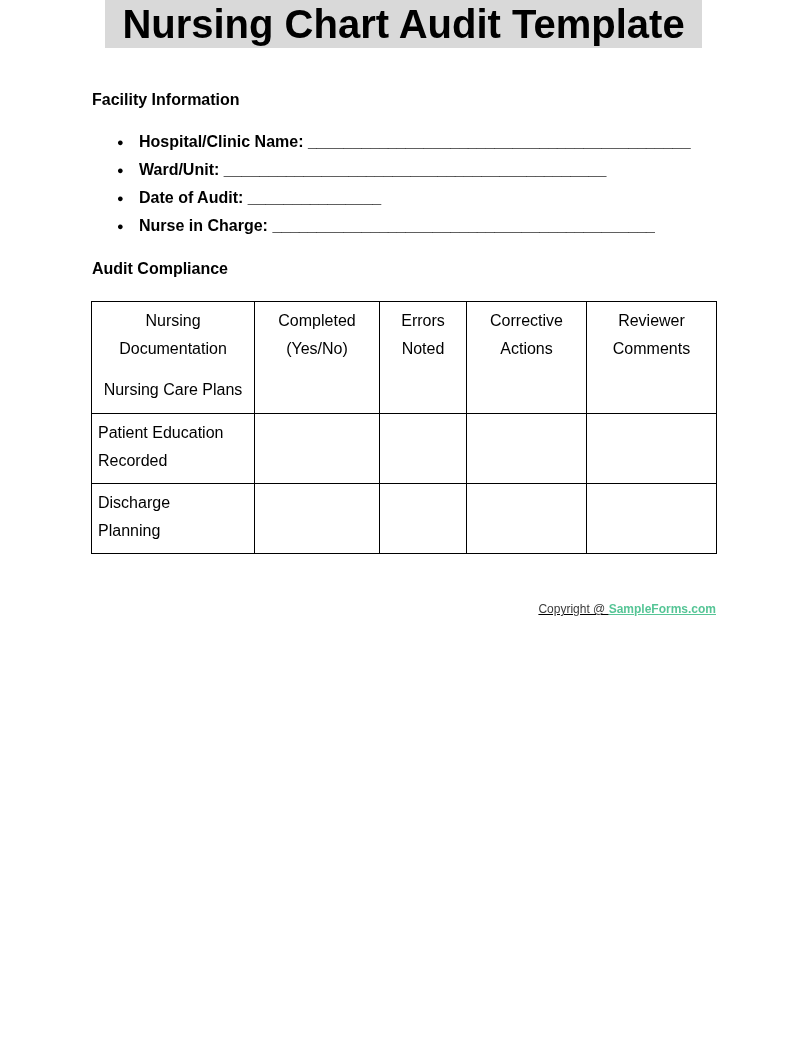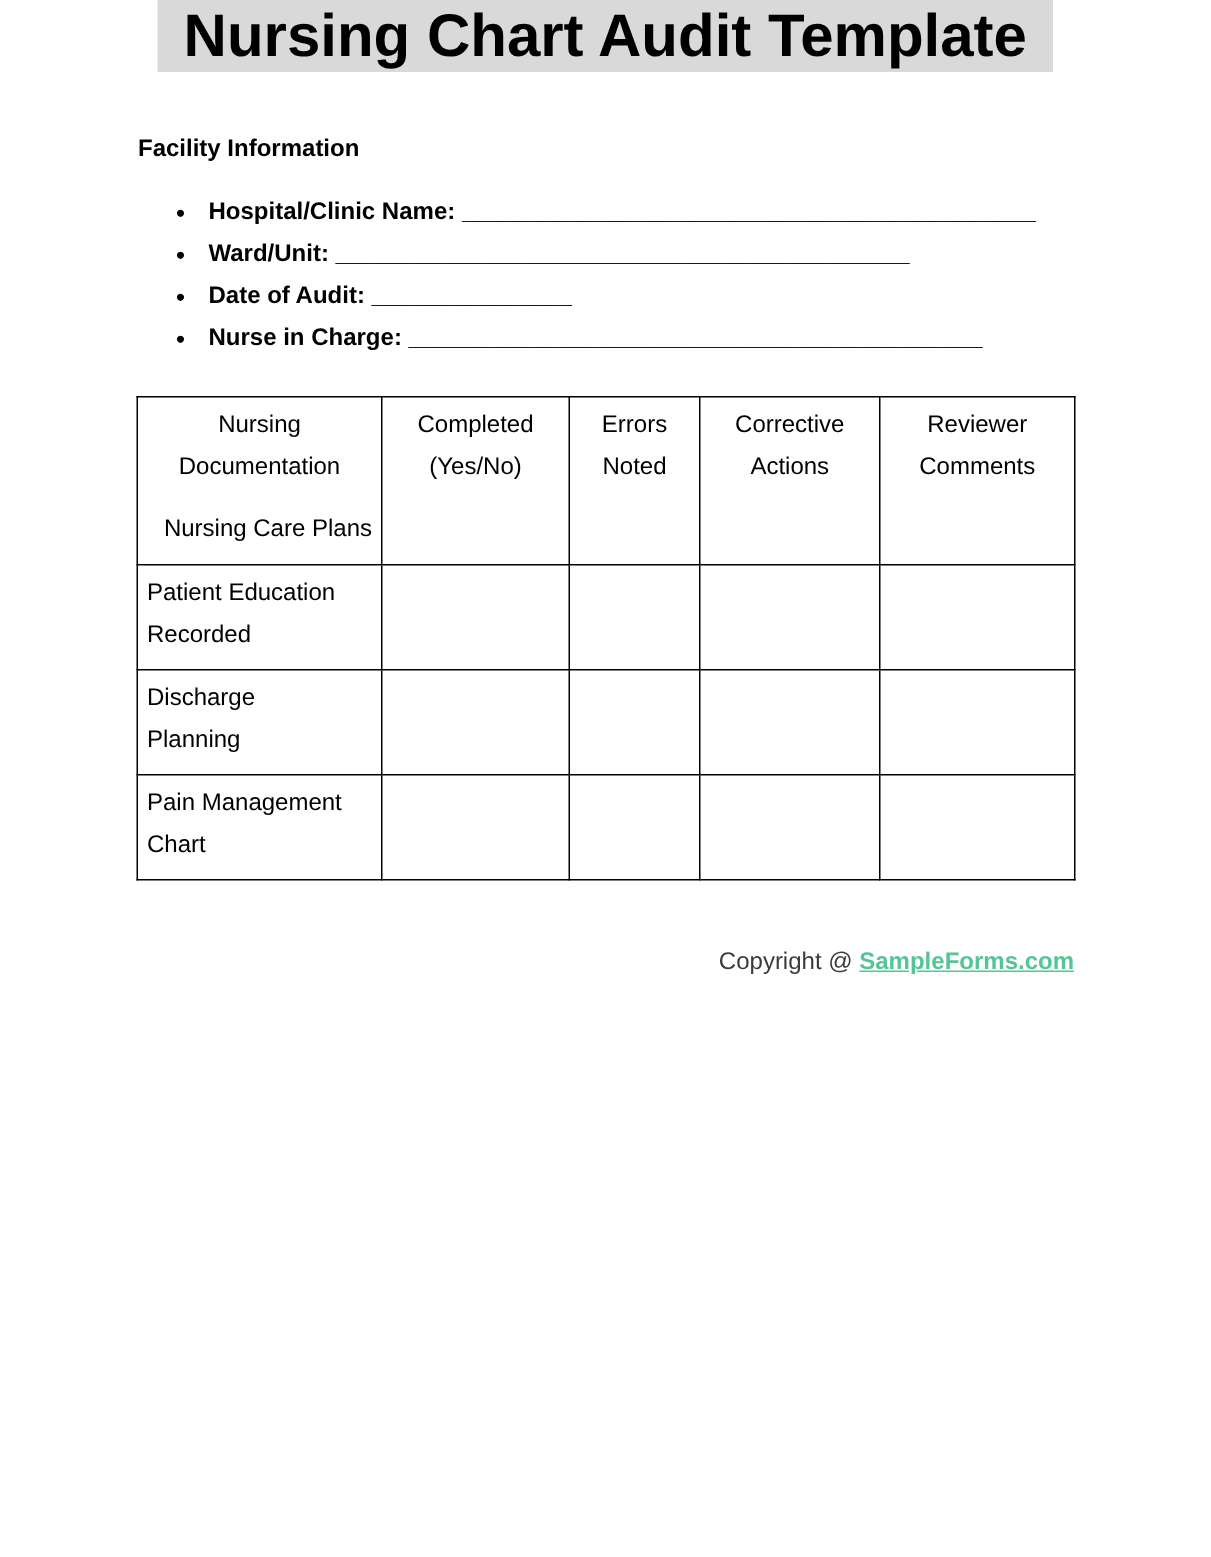--- a/index.html
+++ b/index.html
@@ -65,31 +65,32 @@
     vertical-align: top;
     font-size: 16px;
     font-weight: normal;
     line-height: 28px;
     padding: 5px 6px 0 6px;
     overflow: hidden;
   }
   tr.header-row { height: 112px; }
   tr.body-row { height: 70px; }
   .hdr-center { text-align: center; white-space: pre-line; }
-  .subhdr { text-align: right; margin-top: 13px; white-space: nowrap; }
+  .subhdr { text-align: center; margin-top: 13px; white-space: nowrap; }
   .row-label { text-align: left; white-space: pre-line; }
 
   
   .footer {
     margin-top: 45px;
     width: 716px;
     text-align: right;
-    font-size: 16px;
+    font-size: 12px;
     line-height: 20px;
     white-space: nowrap;
+    text-decoration: underline;
   }
   .footer .copyright-prefix { color: #3b3b3b; font-weight: normal; }
   .footer .brand-link {
     color: #56c596;
     font-weight: bold;
     text-decoration: underline;
     cursor: pointer;
   }
 </style>
 </head>
@@ -119,20 +120,21 @@
       <span>Date of Audit:</span>
       <span class="blank-line">_______________</span>
     </li>
     <li>
       <span class="bullet">●</span>
       <span>Nurse in Charge:</span>
       <span class="blank-line">___________________________________________</span>
     </li>
   </ul>
 
+  <div class="section-heading audit-heading">Audit Compliance</div>
 
   <table class="audit-table">
     <colgroup>
       <col style="width:163px">
       <col style="width:125px">
       <col style="width:87px">
       <col style="width:120px">
       <col style="width:130px">
     </colgroup>
     <tbody>
@@ -172,28 +174,20 @@
 
       <tr class="body-row">
         <td class="row-label">Discharge
 Planning</td>
         <td></td>
         <td></td>
         <td></td>
         <td></td>
       </tr>
 
-      <tr class="body-row">
-        <td class="row-label">Pain Management
-Chart</td>
-        <td></td>
-        <td></td>
-        <td></td>
-        <td></td>
-      </tr>
 
 
     </tbody>
   </table>
 
   <div class="footer">
     <span class="copyright-prefix">Copyright @ </span><span class="brand-link">SampleForms.com</span>
   </div>
 
 </div>

